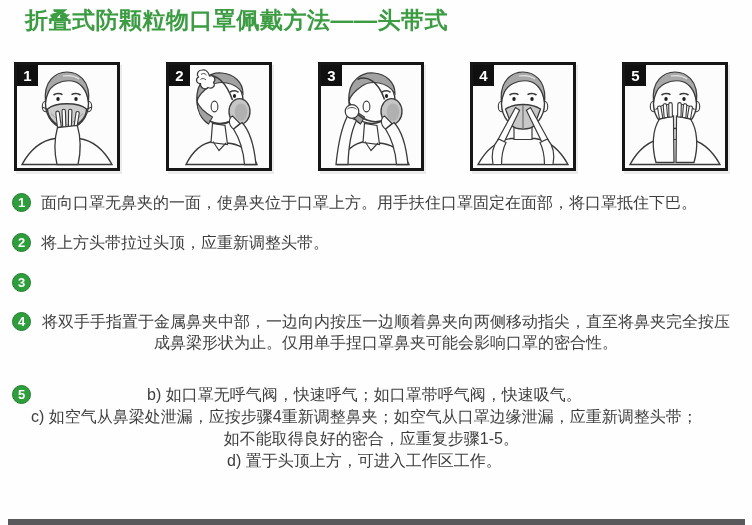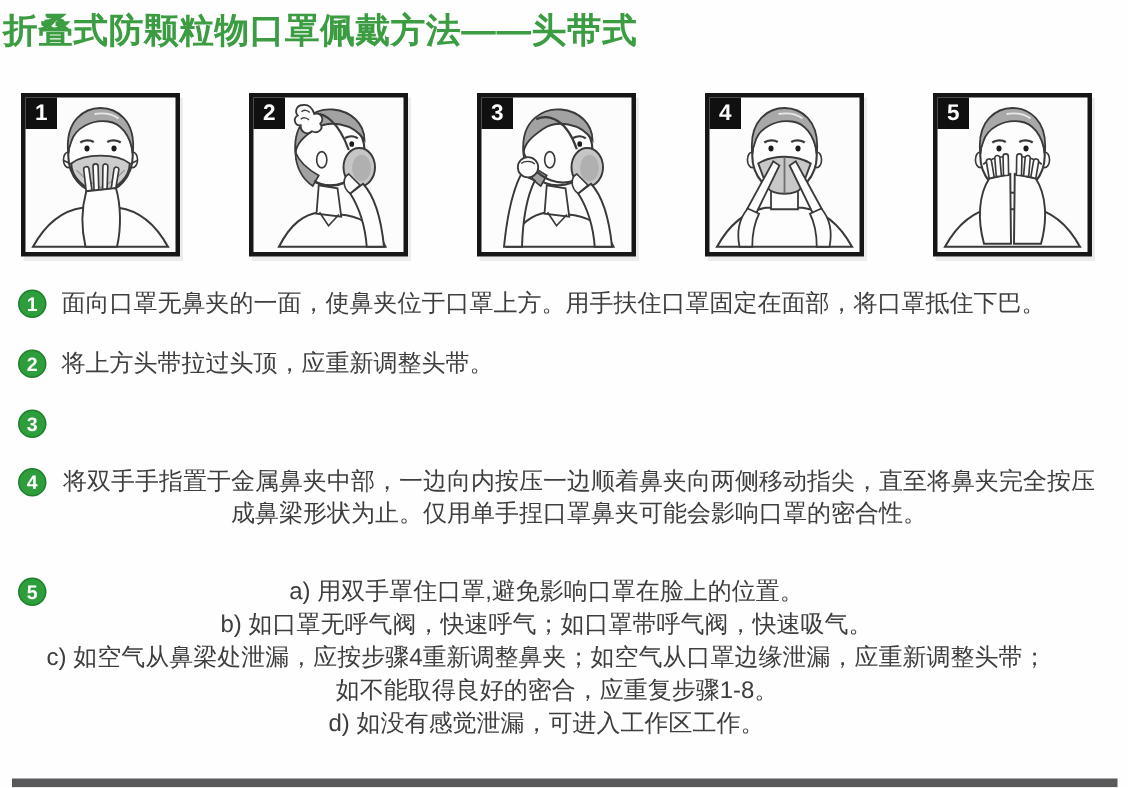--- a/index.html
+++ b/index.html
@@ -2,21 +2,21 @@
 <html><head>
 <meta charset="utf-8">
 <style>
   * { margin:0; padding:0; box-sizing:border-box; }
   html,body { background:#fff; }
   .page {
     position:relative; width:752px; height:525px; background:#fefefe;
     font-family:"Liberation Sans","DejaVu Sans",sans-serif; overflow:hidden;
   }
   .title {
-    position:absolute; left:2px; top:5px;
+    position:absolute; left:25px; top:5px;
     font-size:23px; font-weight:bold; color:#3b9c42; letter-spacing:0.5px;
     white-space:nowrap;
   }
   .panels {
     position:absolute; left:14px; top:62px; width:714px; height:110px;
     display:flex; justify-content:space-between;
   }
   .panel {
     position:relative; width:106px; height:109px;
     border:3px solid #161616; background:#fcfcfc;
@@ -197,25 +197,24 @@
 
     <div class="step step-4">
       <div class="step-badge">4</div>
       <div class="step-text">将双手手指置于金属鼻夹中部，一边向内按压一边顺着鼻夹向两侧移动指尖，直至将鼻夹完全按压成鼻梁形状为止。仅用单手捏口罩鼻夹可能会影响口罩的密合性。</div>
     </div>
 
     <div class="step step-5">
       <div class="step-badge">5</div>
       <div class="step-text">
         <div class="sub-lines">
-          <div class="sub">a) 用双手罩住口罩,避免影响口罩在脸上的位置。</div>
           <div class="sub">b) 如口罩无呼气阀，快速呼气；如口罩带呼气阀，快速吸气。</div>
           <div class="sub">c) 如空气从鼻梁处泄漏，应按步骤4重新调整鼻夹；如空气从口罩边缘泄漏，应重新调整头带；</div>
-          <div class="sub cont">如不能取得良好的密合，应重复步骤1-8。</div>
-          <div class="sub">d) 如没有感觉泄漏，可进入工作区工作。</div>
+          <div class="sub cont">如不能取得良好的密合，应重复步骤1-5。</div>
+          <div class="sub">d) 置于头顶上方，可进入工作区工作。</div>
         </div>
       </div>
     </div>
 
   </div>
 
   <div class="bottom-bar"></div>
 
 </div>
 

